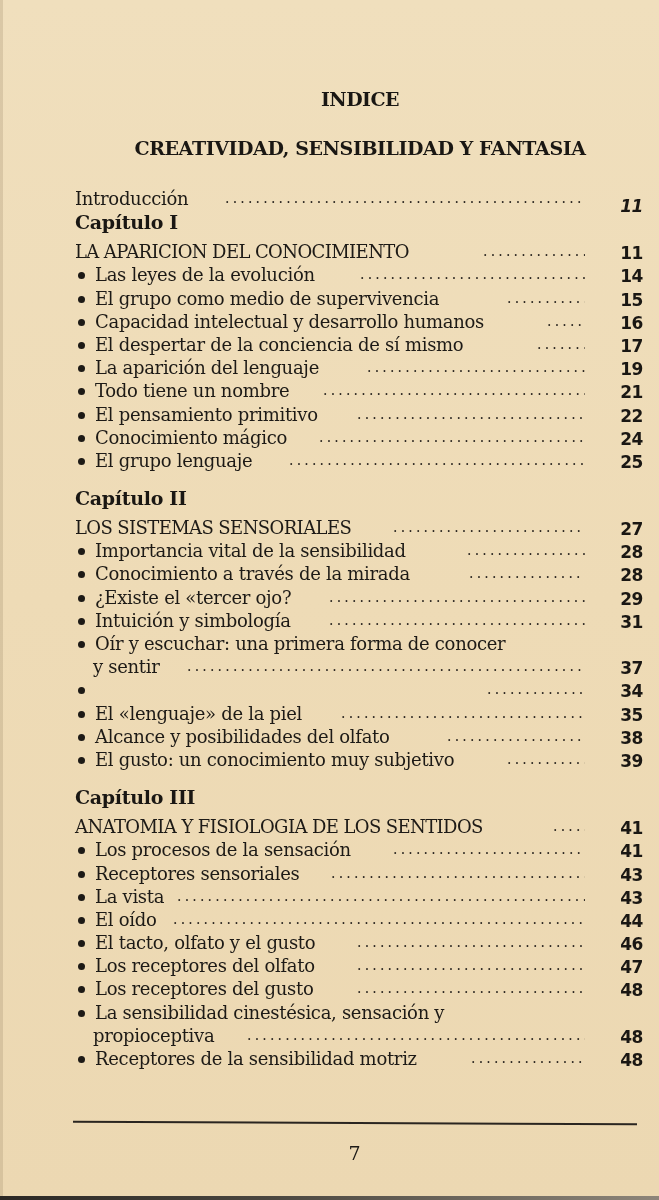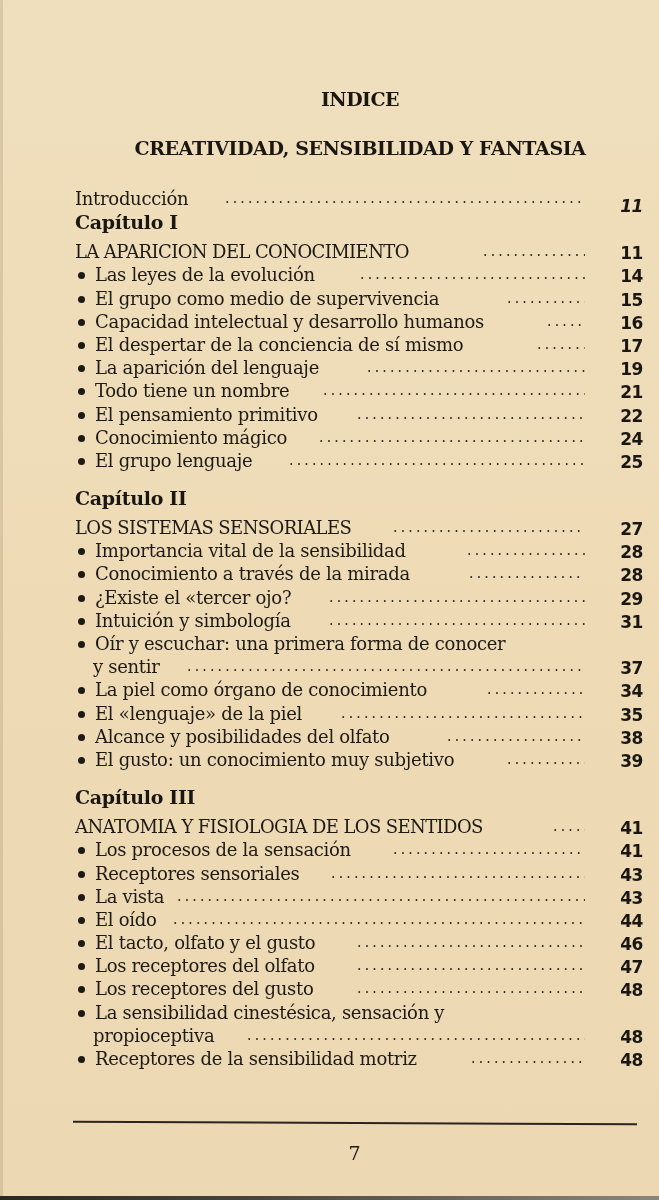--- a/index.html
+++ b/index.html
@@ -263,21 +263,20 @@
       <span class="text">Oír y escuchar: una primera forma de conocer</span>
     </div>
     <div class="row cont">
       <span class="leader" style="left:112px;">........................................................................................</span>
       <span class="text">y sentir</span>
       <span class="page-num">37</span>
     </div>
     <div class="row bullet">
       <span class="bullet-dot"></span>
       <span class="leader" style="left:412px;">........................................................................................</span>
-      <span class="text">La piel como órgano de conocimiento</span>
       <span class="page-num">34</span>
     </div>
     <div class="row bullet">
       <span class="bullet-dot"></span>
       <span class="leader" style="left:266px;">........................................................................................</span>
       <span class="text">El «lenguaje» de la piel</span>
       <span class="page-num">35</span>
     </div>
     <div class="row bullet">
       <span class="bullet-dot"></span>

